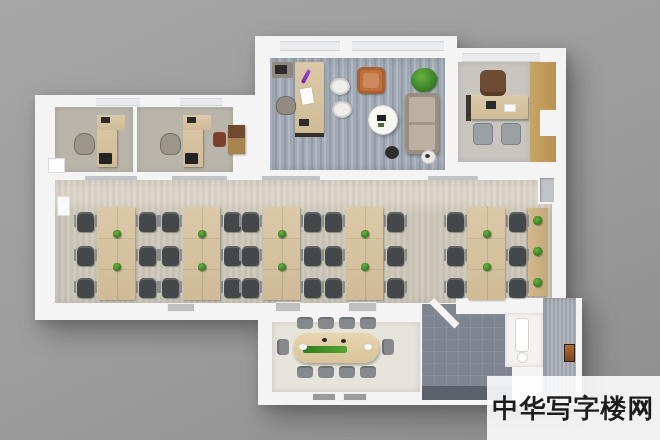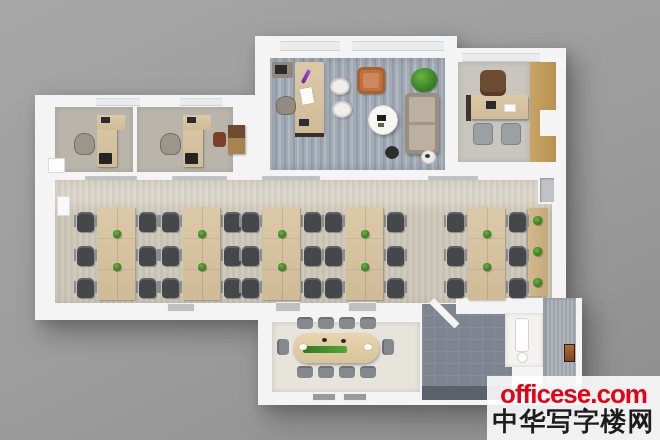--- a/index.html
+++ b/index.html
@@ -280,16 +280,15 @@
       <div class="abs chair-gray-h" style="left: 318px; top: 366px;"></div>
       <div class="abs chair-gray-h" style="left: 339px; top: 317px;"></div>
       <div class="abs chair-gray-h" style="left: 339px; top: 366px;"></div>
       <div class="abs chair-gray-h" style="left: 360px; top: 317px;"></div>
       <div class="abs chair-gray-h" style="left: 360px; top: 366px;"></div>
       <div class="abs chair-gray-v" style="left: 277px; top: 339px;"></div>
       <div class="abs chair-gray-v" style="left: 382px; top: 339px;"></div>
     </div>
 
   <div class="abs" id="watermark">
-    <div id="wm-site">officese.com</div>
     <div id="wm-name">中华写字楼网</div>
   </div>
 </div>
 
 </body></html>

